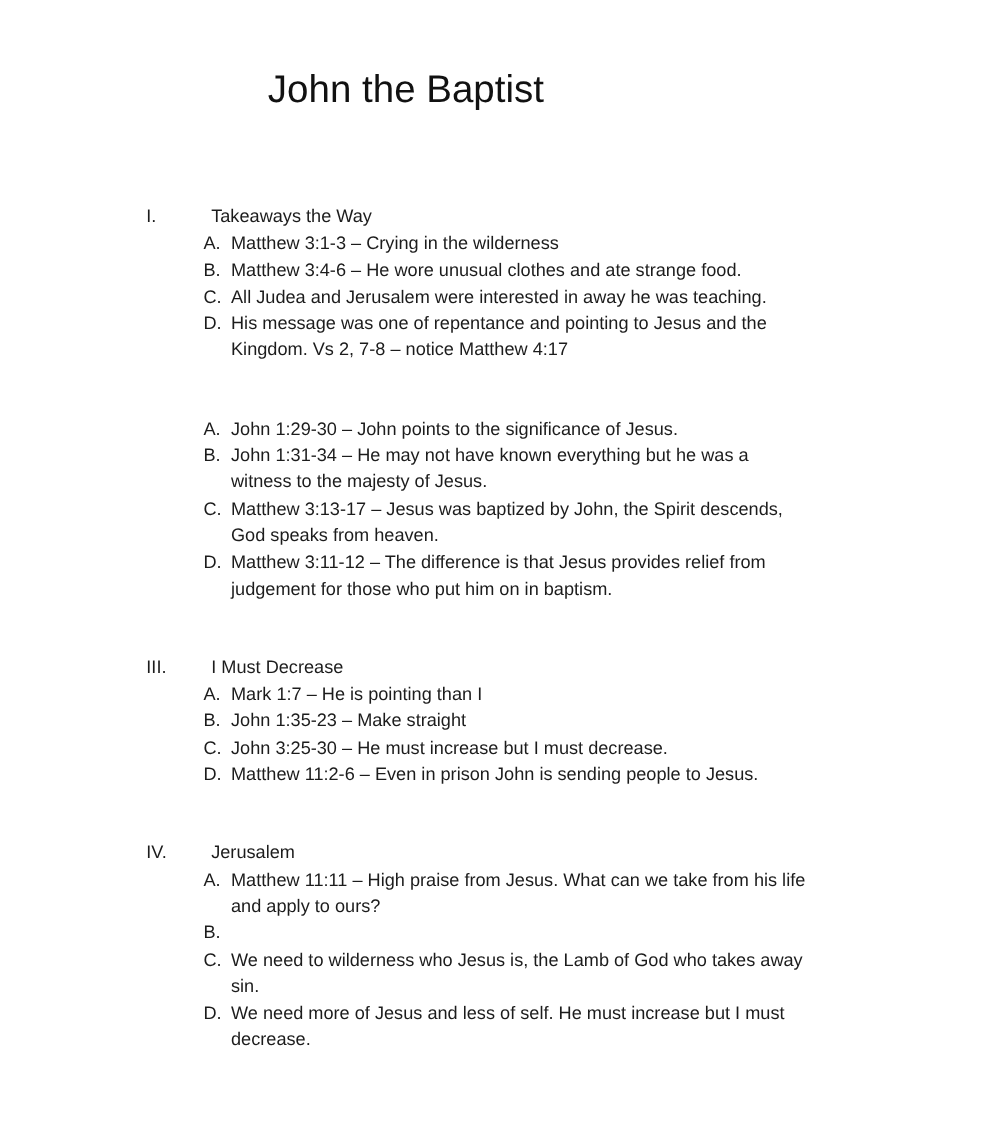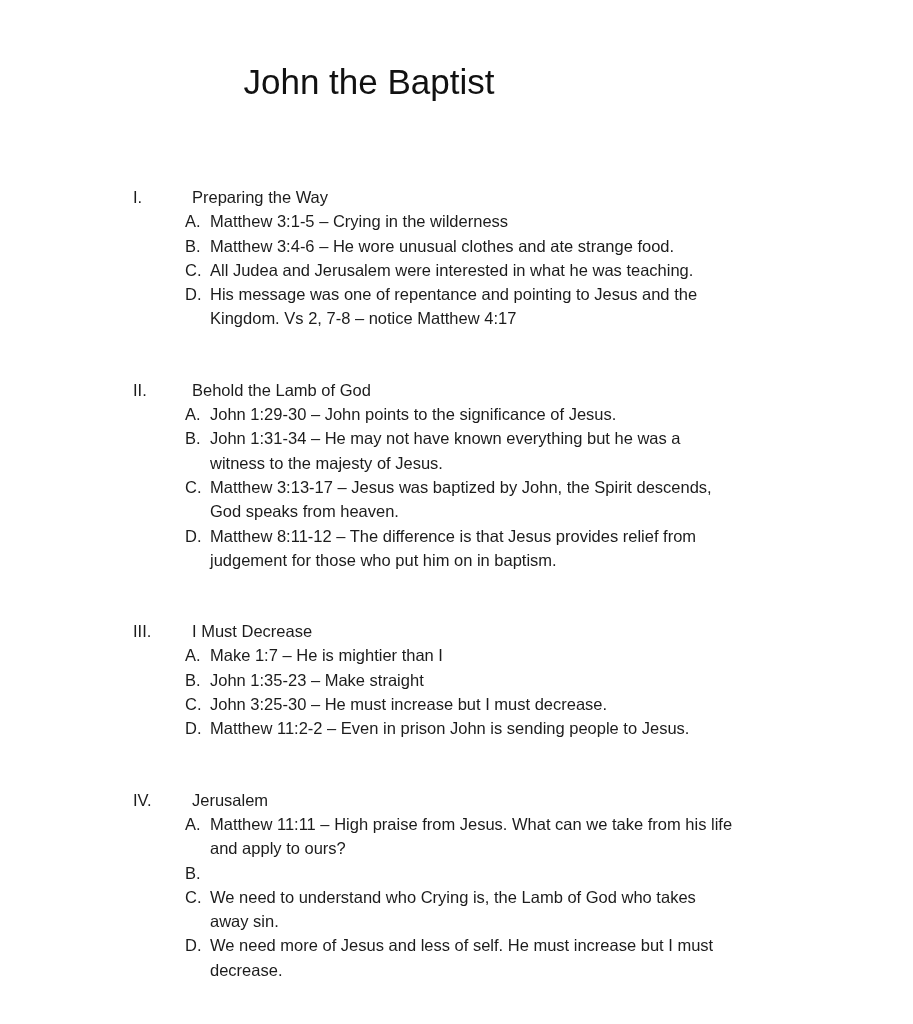--- a/index.html
+++ b/index.html
@@ -61,108 +61,104 @@
 
 <div class="page">
 
   <h1 class="title">John the Baptist</h1>
 
   <div class="outline">
 
     <section class="section">
       <div class="heading-row">
         <span class="numeral">I.</span>
-        <span class="heading">Preparing the Way</span>
+        <span class="heading">Takeaways the Way</span>
       </div>
       <div class="items">
         <div class="item">
           <span class="letter">A.</span>
-          <span class="text">Matthew 3:1-5 – Crying in the wilderness</span>
+          <span class="text">Matthew 3:1-3 – Crying in the wilderness</span>
         </div>
         <div class="item">
           <span class="letter">B.</span>
           <span class="text">Matthew 3:4-6 – He wore unusual clothes and ate strange food.</span>
         </div>
         <div class="item">
           <span class="letter">C.</span>
-          <span class="text">All Judea and Jerusalem were interested in what he was teaching.</span>
+          <span class="text">All Judea and Jerusalem were interested in away he was teaching.</span>
         </div>
         <div class="item">
           <span class="letter">D.</span>
           <span class="text">His message was one of repentance and pointing to Jesus and the Kingdom. Vs 2, 7-8 – notice Matthew 4:17</span>
         </div>
       </div>
     </section>
 
     <section class="section">
-      <div class="heading-row">
-        <span class="numeral">II.</span>
-        <span class="heading">Behold the Lamb of God</span>
-      </div>
       <div class="items">
         <div class="item">
           <span class="letter">A.</span>
           <span class="text">John 1:29-30 – John points to the significance of Jesus.</span>
         </div>
         <div class="item">
           <span class="letter">B.</span>
           <span class="text">John 1:31-34 – He may not have known everything but he was a witness to the majesty of Jesus.</span>
         </div>
         <div class="item">
           <span class="letter">C.</span>
           <span class="text">Matthew 3:13-17 – Jesus was baptized by John, the Spirit descends, God speaks from heaven.</span>
         </div>
         <div class="item">
           <span class="letter">D.</span>
-          <span class="text">Matthew 8:11-12 – The difference is that Jesus provides relief from judgement for those who put him on in baptism.</span>
+          <span class="text">Matthew 3:11-12 – The difference is that Jesus provides relief from judgement for those who put him on in baptism.</span>
         </div>
       </div>
     </section>
 
     <section class="section">
       <div class="heading-row">
         <span class="numeral">III.</span>
         <span class="heading">I Must Decrease</span>
       </div>
       <div class="items">
         <div class="item">
           <span class="letter">A.</span>
-          <span class="text">Make 1:7 – He is mightier than I</span>
+          <span class="text">Mark 1:7 – He is pointing than I</span>
         </div>
         <div class="item">
           <span class="letter">B.</span>
           <span class="text">John 1:35-23 – Make straight</span>
         </div>
         <div class="item">
           <span class="letter">C.</span>
           <span class="text">John 3:25-30 – He must increase but I must decrease.</span>
         </div>
         <div class="item">
           <span class="letter">D.</span>
-          <span class="text">Matthew 11:2-2 – Even in prison John is sending people to Jesus.</span>
+          <span class="text">Matthew 11:2-6 – Even in prison John is sending people to Jesus.</span>
         </div>
       </div>
     </section>
 
     <section class="section">
       <div class="heading-row">
         <span class="numeral">IV.</span>
         <span class="heading">Jerusalem</span>
       </div>
       <div class="items">
         <div class="item">
           <span class="letter">A.</span>
           <span class="text">Matthew 11:11 – High praise from Jesus. What can we take from his life and apply to ours?</span>
         </div>
         <div class="item">
           <span class="letter">B.</span>
         </div>
         <div class="item">
           <span class="letter">C.</span>
-          <span class="text">We need to understand who Crying is, the Lamb of God who takes away sin.</span>
+          <span class="text">We need to wilderness who Jesus is, the Lamb of God who takes away sin.</span>
         </div>
         <div class="item">
           <span class="letter">D.</span>
           <span class="text">We need more of Jesus and less of self. He must increase but I must decrease.</span>
         </div>
       </div>
     </section>
 
   </div>
 </div>

